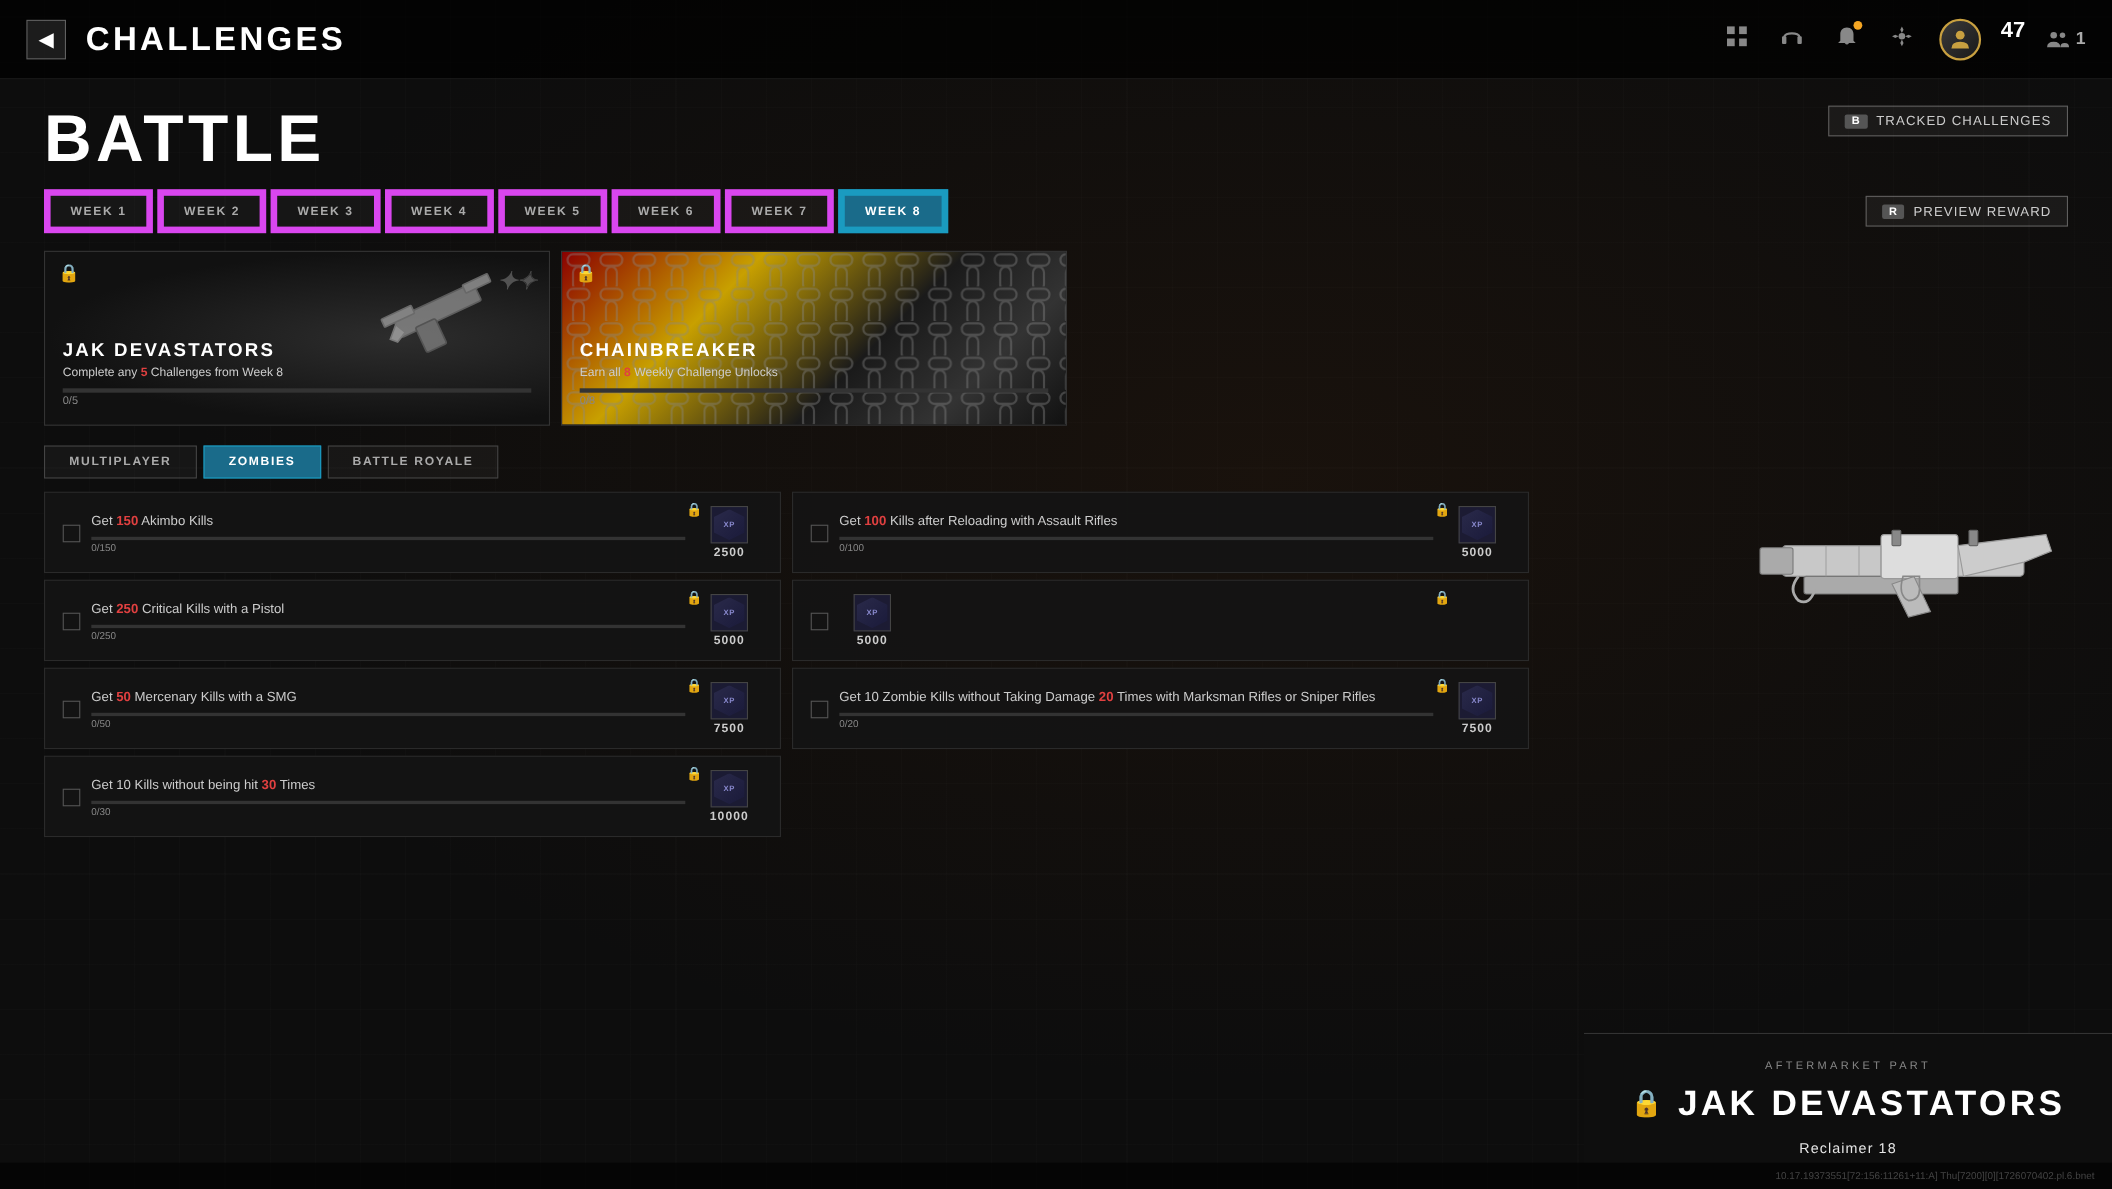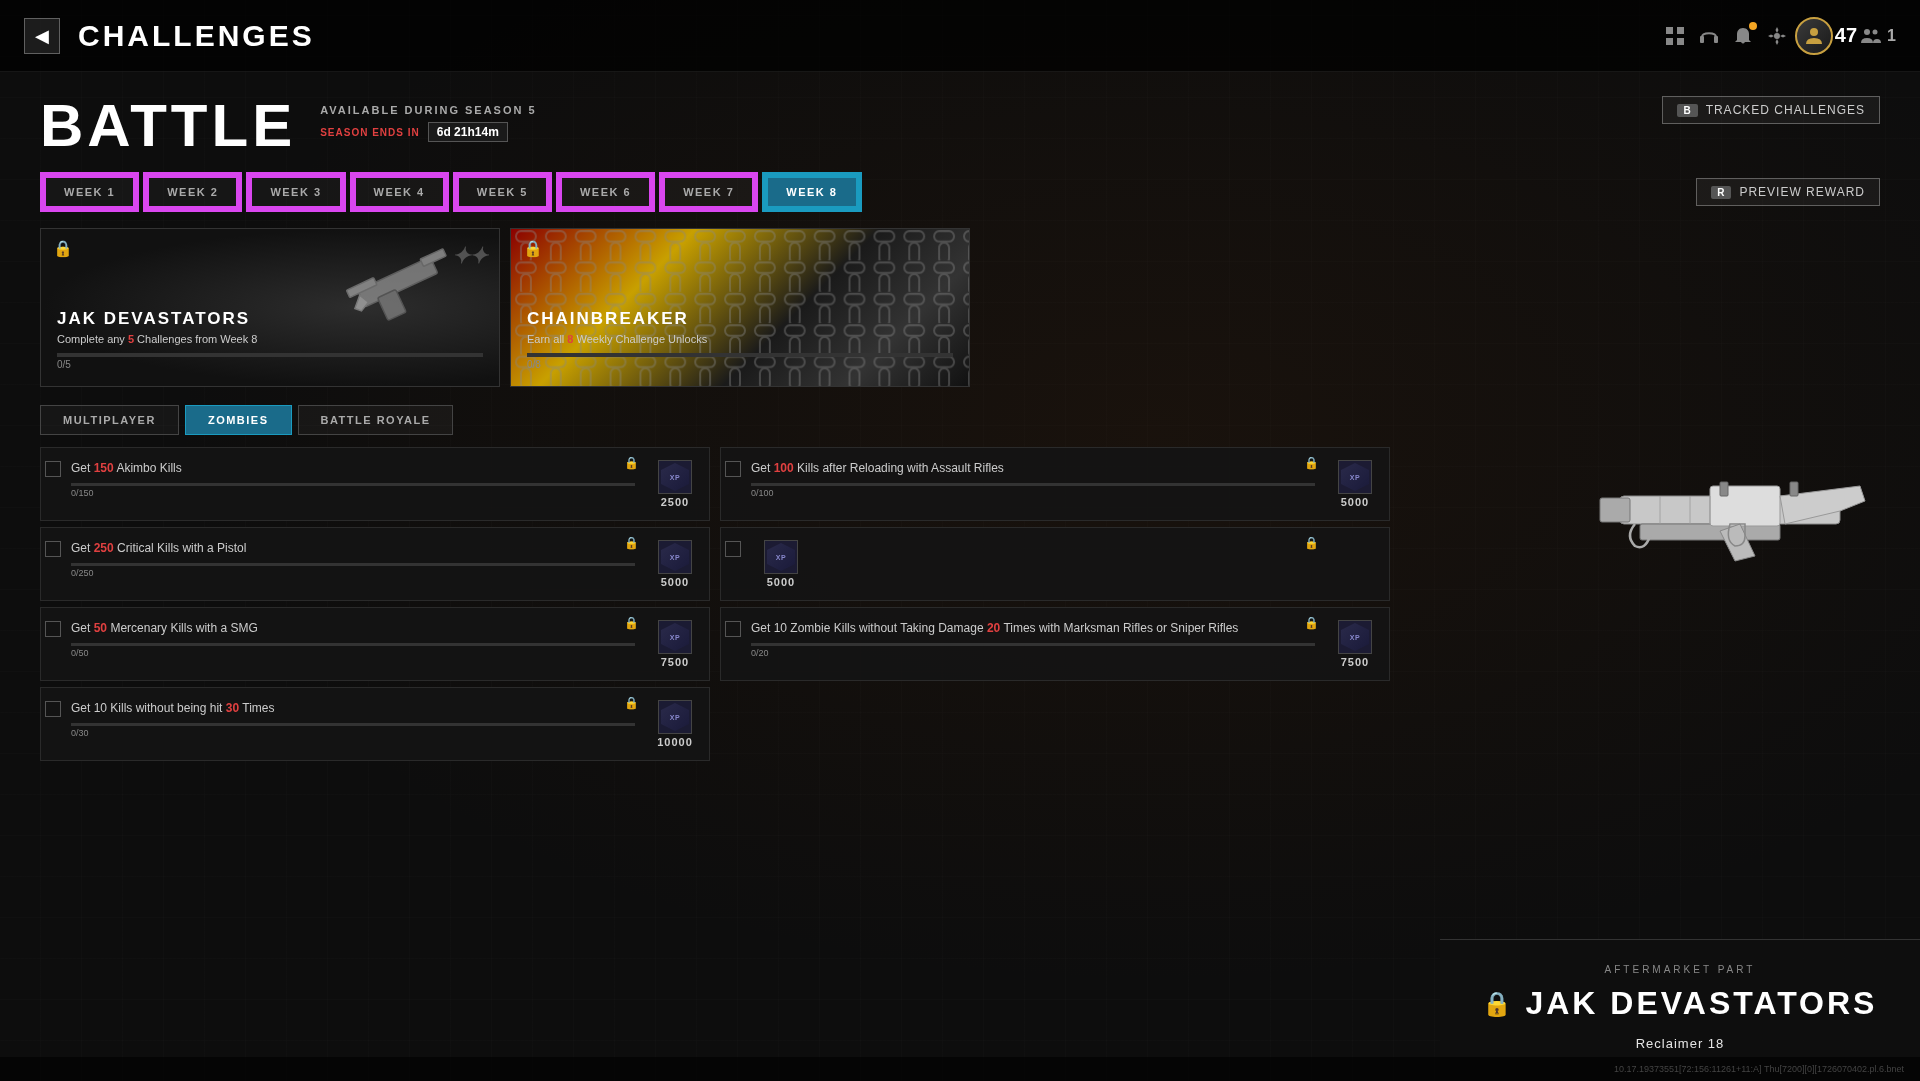--- a/index.html
+++ b/index.html
@@ -43,22 +43,21 @@
     }
     .header-title {
       font-size: 30px;
       font-weight: 900;
       letter-spacing: 3px;
       color: #fff;
       text-transform: uppercase;
     }
     .header-right {
       display: flex;
-      align-items: center;
-      gap: 2px;
+      gap: 18px;
     }
     .header-icon {
       width: 32px; height: 32px;
       display: flex; align-items: center; justify-content: center;
       color: #aaa;
       font-size: 18px;
       cursor: pointer;
       position: relative;
     }
     .notif-dot {
@@ -305,23 +304,23 @@
     }
     .challenges-col {
       flex: 1;
       display: flex;
       flex-direction: column;
       gap: 6px;
     }
     .challenge-item {
       background: rgba(20,20,20,0.9);
       border: 1px solid #2a2a2a;
-      padding: 12px 4px;
-      display: flex;
-      align-items: flex-start;
+      padding: 12px 16px;
+      display: flex;
+      align-items: center;
       gap: 10px;
       position: relative;
     }
     .challenge-checkbox {
       width: 16px; height: 16px;
       border: 1.5px solid #555;
       background: transparent;
       flex-shrink: 0;
       margin-top: 1px;
     }
@@ -521,27 +520,20 @@
         <circle cx="16" cy="7" r="2.5" fill="#888"></circle>
         <path d="M14 18 Q14 14 18 14 Q22 14 22 18" fill="#888"></path>
       </svg>
       <span style="color:#aaa;font-size:16px;font-weight:bold;">1</span>
     </div>
   </div>
 </div>
 
 <div class="weekly-header">
   <span class="weekly-title">BATTLE</span>
-  <div class="weekly-meta">
-    <span class="available-text">AVAILABLE DURING SEASON 5</span>
-    <div class="season-ends">
-      <span class="season-ends-label">SEASON ENDS IN</span>
-      <span class="season-ends-time">6d 21h14m</span>
-    </div>
-  </div>
   <div class="tracked-btn" style="margin-left:auto;">
     <span class="btn-key">B</span>
     <span>TRACKED CHALLENGES</span>
   </div>
 </div>
 
 <div class="week-tabs">
   <div class="week-tab">WEEK 1</div>
   <div class="week-tab">WEEK 2</div>
   <div class="week-tab">WEEK 3</div>

